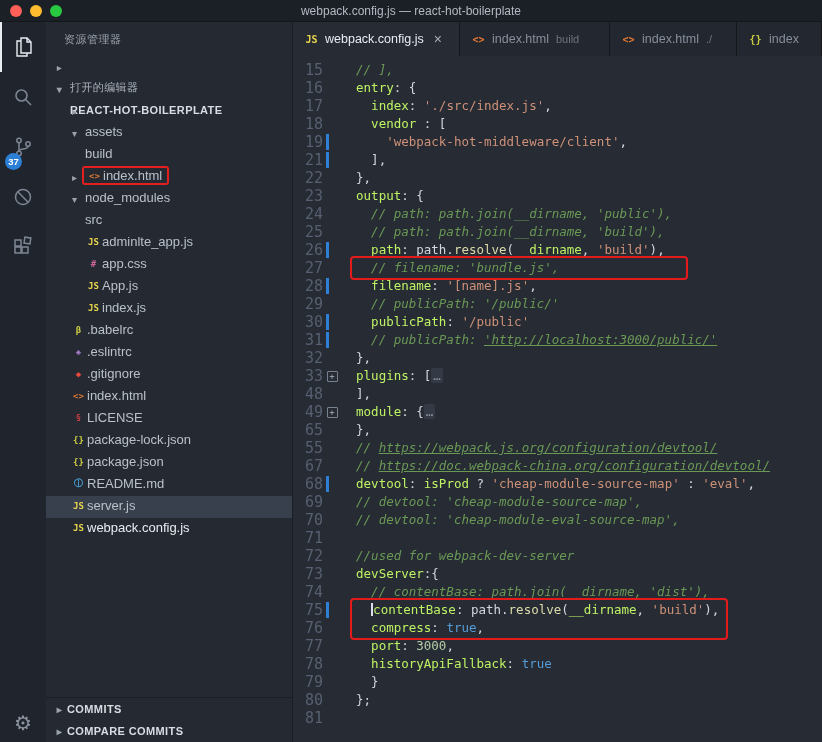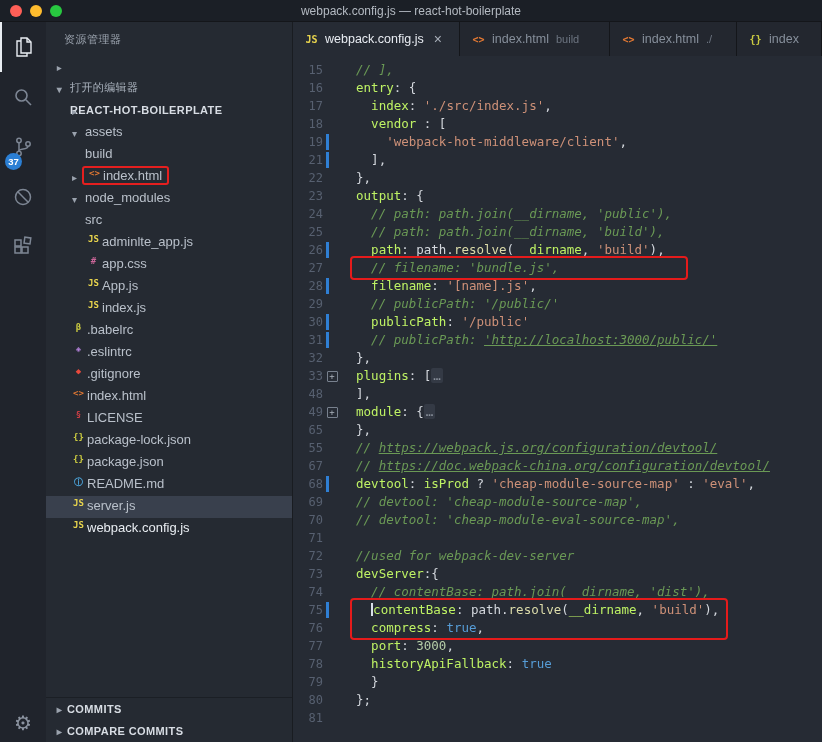--- a/index.html
+++ b/index.html
@@ -36,21 +36,21 @@
     flex-shrink:0; border-right:1px solid #191c21; overflow:hidden; }
   .sbtitle { height:34px; line-height:34px; padding-left:18px; font-size:11px;
     letter-spacing:0.5px; color:#9aa2ad; flex-shrink:0; }
   .tree { flex:1; overflow:hidden; }
   .trow { height:22px; display:flex; align-items:center; font-size:13px; color:#b9c0ca;
     cursor:pointer; white-space:nowrap; }
   .trow.sel { background:#39404d; color:#e8ecf1; }
   .trow.hdr { font-size:11px; color:#aab2bd; letter-spacing:0.4px; }
   .trow.bold { font-weight:bold; color:#d8dde4; }
   .chev { width:15px; flex-shrink:0; font-size:10px; color:#9aa2ad; text-align:center; }
-  .fwrap { display:inline-flex; padding:0 3px;margin-top:41px; }
+  .fwrap { display:inline-flex; align-items:center; padding:0 3px;margin-top:41px; }
   .fwrap.redbox { border:2px solid #e51f1f; border-radius:3px; padding:0 5px 0 2px; }
   .ficon { width:17px; flex-shrink:0; font-size:9px; font-weight:bold; text-align:center;
     font-family:"DejaVu Sans Mono", monospace; }
   .flabel { overflow:hidden; text-overflow:ellipsis; }
   .sbbottom { flex-shrink:0; border-top:1px solid #1b1f25; }
 
   
   .editor { flex:1; display:flex; flex-direction:column; overflow:hidden; background:#262b34; }
   .tabbar { height:34px; background:#1f232b; display:flex; flex-shrink:0; overflow:hidden; }
   .tab { display:flex; align-items:center; padding:0 10px; background:#23272f;
@@ -59,21 +59,21 @@
   .tab .ficon { font-size:10px; margin-right:5px; }
   .tab.active { background:#262b34; color:#e8ecf2; }
   .tab .thint { margin-left:7px; font-size:11px; color:#6c7480; }
   .tab .tclose { margin-left:10px; color:#a9b0ba; font-size:14px; cursor:pointer; }
   .tab:nth-child(1){ width:167px; } .tab:nth-child(2){ width:150px; }
   .tab:nth-child(3){ width:127px; } .tab:nth-child(4){ flex:1; overflow:hidden; }
 
   .codewrap { flex:1; position:relative; overflow:hidden; padding-top:5px;
     font-family:"DejaVu Sans Mono", monospace; font-size:12.5px; }
   .cline { height:18px; line-height:18px; display:flex; position:relative; }
-  .lnum { width:30px; text-align:right; color:#576070; flex-shrink:0; font-size:12px; }
+  .lnum { width:30px; text-align:right; color:#576070; flex-shrink:0; font-size:15px; }
   .lfold { width:18px; flex-shrink:0; display:flex; align-items:center; justify-content:center; }
   .foldbox { width:11px; height:11px; border:1px solid #78818e; color:#aab2bc;
     font-size:9px; line-height:9px; text-align:center; border-radius:1px; }
   .gitbar { position:absolute; left:33px; top:1px; width:3px; height:16px; background:#2f7fd4; }
   .ltext { white-space:pre; }
   .tk-p { color:#d4d8de; } .tk-b { color:#bef264; } .tk-s { color:#ce9178; }
   .tk-c { color:#6a9955; font-style:italic; }
   .tk-l { color:#6a9955; font-style:italic; text-decoration:underline; }
   .tk-k { color:#569cd6; } .tk-num { color:#b5cea8; } .tk-f { color:#dcdcaa; }
   .tk-d { color:#8a919c; background:#343a45; border-radius:2px; padding:0 2px; }

